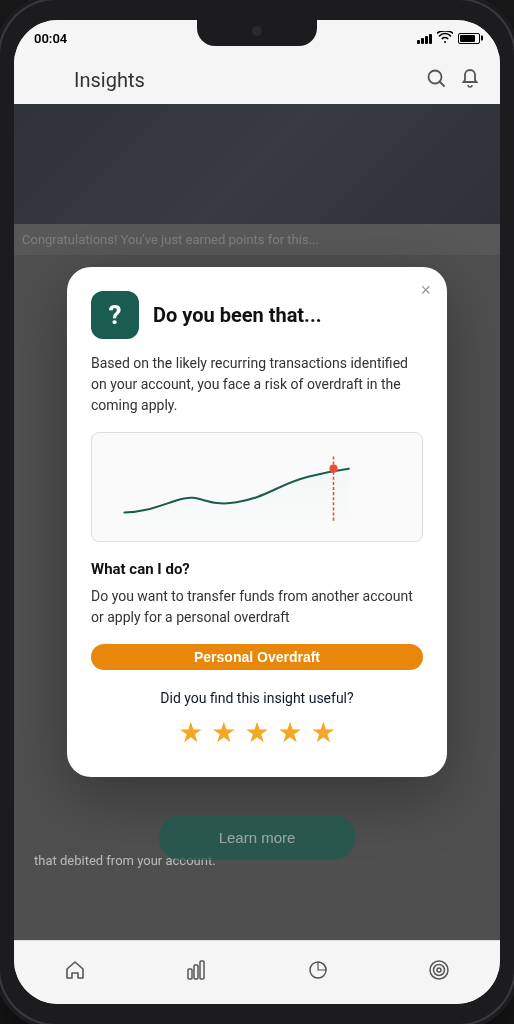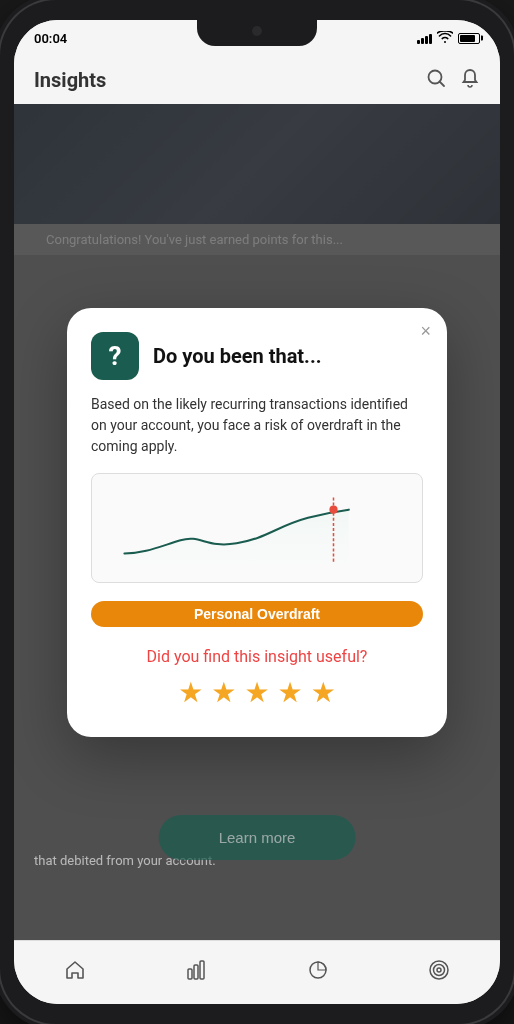--- a/index.html
+++ b/index.html
@@ -113,22 +113,23 @@
       height: 48px;
       display: flex;
       align-items: center;
       justify-content: space-between;
       padding: 0 20px;
       flex-shrink: 0;
     }
 
     .nav-title {
       font-size: 20px;
-      font-weight: 700;
+      font-weight: 400;
       color: #333;
+      margin-left: 40px;
     }
 
     .nav-icons {
       display: flex;
       gap: 14px;
       align-items: center;
     }
 
     .nav-icon {
       font-size: 20px;
@@ -149,21 +150,21 @@
       width: 100%;
       height: 120px;
       background: linear-gradient(135deg, #2c3e50 0%, #4a5568 50%, #2d3748 100%);
       opacity: 0.6;
       flex-shrink: 0;
     }
 
     .bg-text-strip {
       background: rgba(200,200,200,0.3);
       width: 100%;
-      padding: 8px 32px;
+      padding: 8px 8px;
       font-size: 13px;
       color: rgba(255,255,255,0.7);
       flex-shrink: 0;
     }
 
     
     .modal-overlay {
       position: absolute;
       top: 0;
       left: 0;
@@ -297,22 +298,22 @@
       font-weight: 600;
       cursor: pointer;
       text-align: center;
     }
 
     .rating-section {
       text-align: center;
     }
 
     .rating-question {
-      font-size: 16px;
-      color: #ef4444;
+      font-size: 14px;
+      color: #0f172a;
       margin-bottom: 10px;
     }
 
     .stars {
       display: flex;
       justify-content: center;
       gap: 8px;
     }
 
     .star {
@@ -469,20 +470,22 @@
               <path d="M 20 65 C 40 65, 55 58, 75 52 C 95 46, 100 60, 130 55 C 160 50, 170 38, 200 30 C 215 26, 225 24, 240 22 L 240 75 L 20 75 Z" fill="url(#chartFill)" opacity="0.6"></path>
 
               <path d="M 20 65 C 40 65, 55 58, 75 52 C 95 46, 100 60, 130 55 C 160 50, 170 38, 200 30 C 215 26, 225 24, 240 22" stroke="#1a5c4f" stroke-width="2" fill="none" stroke-linecap="round"></path>
 
               <line x1="225" y1="10" x2="225" y2="75" stroke="#e74c3c" stroke-width="1.5" stroke-dasharray="3,2"></line>
 
               <circle cx="225" cy="22" r="4" fill="#e74c3c"></circle>
             </svg>
           </div>
 
+          <div class="section-title">What can I do?</div>
+          <p class="section-desc">Do you want to transfer funds from another account or apply for a personal overdraft</p>
 
           <div class="action-buttons">
             <button class="btn-overdraft">Personal Overdraft</button>
           </div>
 
           <div class="rating-section">
             <div class="rating-question">Did you find this insight useful?</div>
             <div class="stars">
               <span class="star">★</span>
               <span class="star">★</span>

